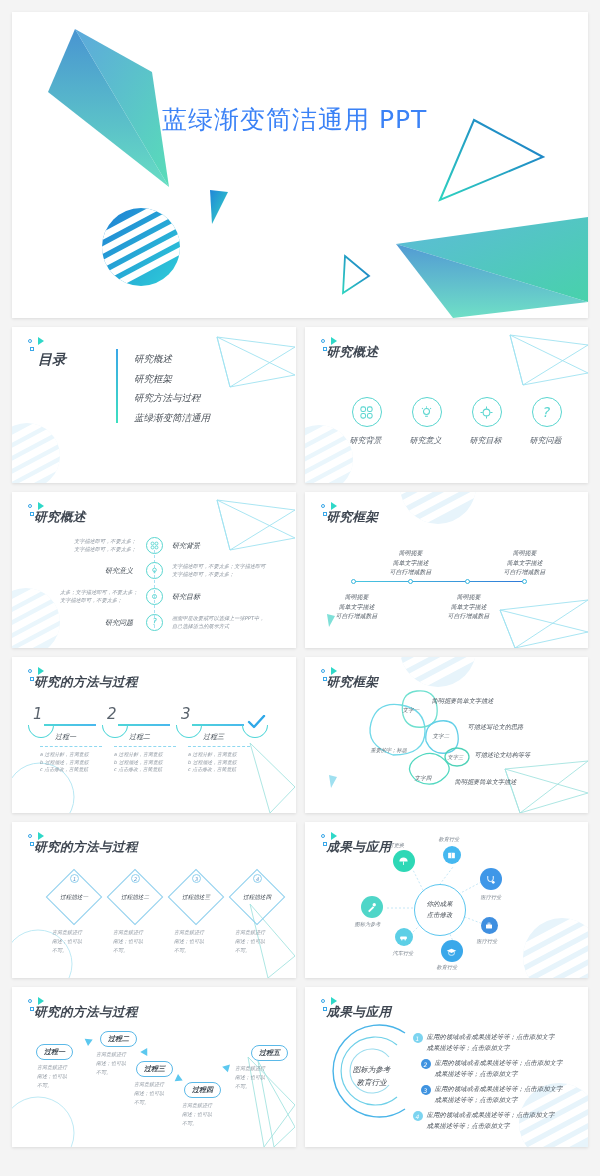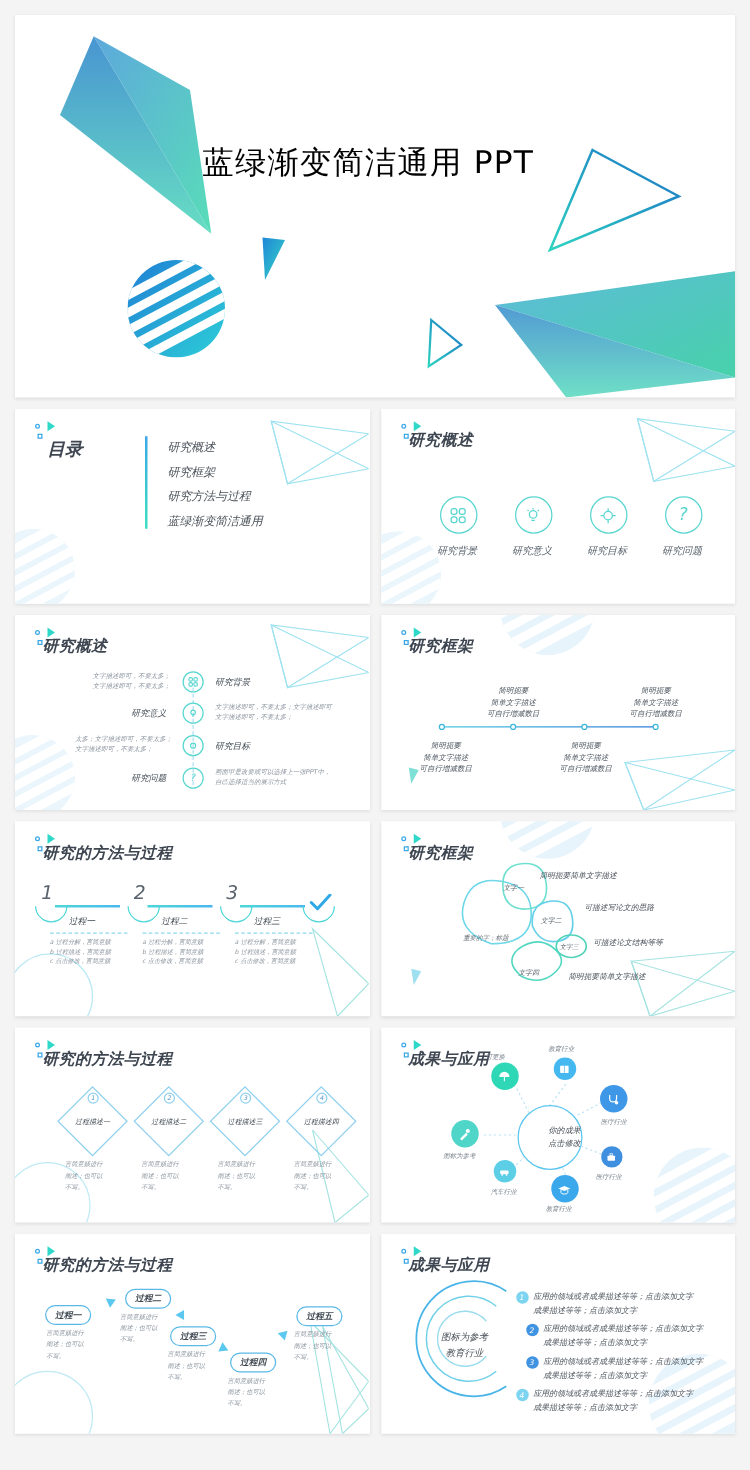--- a/index.html
+++ b/index.html
@@ -28,21 +28,21 @@
   .slide-title {
     position: absolute; left: 22px; top: 17px;
     font-size: 12.5px; color: #3e4651; font-weight: 700; letter-spacing: .5px; white-space: nowrap;
   }
 
   
   .sphere { position: absolute; border-radius: 50%; overflow: hidden; }
   .sphere i { position: absolute; left: -40%; width: 180%; height: 7px; background: currentColor; transform: rotate(-28deg); }
 
   
-  .hero-title { position: absolute; left: 150px; top: 101px; font-size: 25px; color: #000000; letter-spacing: 1px; white-space: nowrap; }
+  .hero-title { position: absolute; left: 150px; top: 91px; font-size: 25px; color: #3b82f6; letter-spacing: 1px; white-space: nowrap; }
   .hero-meta { position: absolute; left: 236px; top: 182px; font-size: 11.5px; color: #33393f; line-height: 26px; font-weight: 700; }
   .hero-meta div { white-space: nowrap; }
   .hero-sphere { left: 90px; top: 196px; width: 78px; height: 78px; color: #1d7fd0; }
 
   
   .toc-word { position: absolute; left: 26px; top: 24px; font-size: 14px; font-weight: 700; color: #3e4651; }
   .toc-bar { position: absolute; left: 104px; top: 22px; width: 2px; height: 74px;
              background: linear-gradient(#3aa7e8, #3ce0c0); }
   .toc-list { position: absolute; left: 122px; top: 22px; font-size: 9.5px; color: #4a5159; line-height: 19.5px; }
 
@@ -74,21 +74,21 @@
           font-size: 5px; color: #5b95c9; display: flex; align-items: center; justify-content: center; background: #fff; }
 
   
   .pill { position: absolute; border: 1px solid #5bb9e8; border-radius: 9px; padding: 2px 7px;
           font-size: 7px; color: #3f4851; font-weight: 700; background: #fff; white-space: nowrap; }
   .arrow { position: absolute; width: 0; height: 0; border-left: 7px solid #5cc8ef;
            border-top: 4px solid transparent; border-bottom: 4px solid transparent; }
 
   
   .hub { position: absolute; width: 52px; height: 52px; border-radius: 50%; border: 1.2px solid #5bc6ef;
-         display: flex; flex-direction: column; align-items: flex-end; justify-content: center;
+         display: flex; flex-direction: column; align-items: center; justify-content: center;
          font-size: 6.5px; color: #4a5159; line-height: 11px; background: #fff; }
   .spoke-icon { position: absolute; border-radius: 50%; display: flex; align-items: center; justify-content: center;
                 color: #fff; font-size: 9px; }
   .spoke-label { position: absolute; font-size: 5.2px; color: #7b848e; white-space: nowrap; }
 
   
   .res-num { position: absolute; width: 10px; height: 10px; border-radius: 50%; color: #fff;
              font-size: 6px; display: flex; align-items: center; justify-content: center; }
   .res-text { position: absolute; font-size: 6.4px; color: #4a525b; line-height: 10.5px; white-space: nowrap; }
   .res-center { position: absolute; font-size: 7.5px; color: #4a5159; line-height: 13px; text-align: center; }
@@ -619,21 +619,21 @@
           <div class="c"></div>
           <div class="t"></div>
           <div class="s"></div>
         </div>
       <div class="slide-title">研究的方法与过程</div>
 
       <div class="pill" style="left:24px;top:57px">过程一</div>
       <div class="pill" style="left:88px;top:44px">过程二</div>
       <div class="pill" style="left:124px;top:74px">过程三</div>
       <div class="pill" style="left:172px;top:95px">过程四</div>
-      <div class="pill" style="left:225px;top:58px">过程五</div>
+      <div class="pill" style="left:239px;top:58px">过程五</div>
 
       <div class="arrow" style="left:74px;top:50px;transform:rotate(-25deg)"></div>
       <div class="arrow" style="left:130px;top:62px;transform:rotate(60deg)"></div>
       <div class="arrow" style="left:164px;top:88px;transform:rotate(25deg)"></div>
       <div class="arrow" style="left:212px;top:76px;transform:rotate(-45deg)"></div>
 
       <div class="tiny" style="left:25px;top:76px;font-size:5px;line-height:9px">
         <div>言简意赅进行</div>
         <div>阐述；也可以</div>
         <div>不写。</div>

